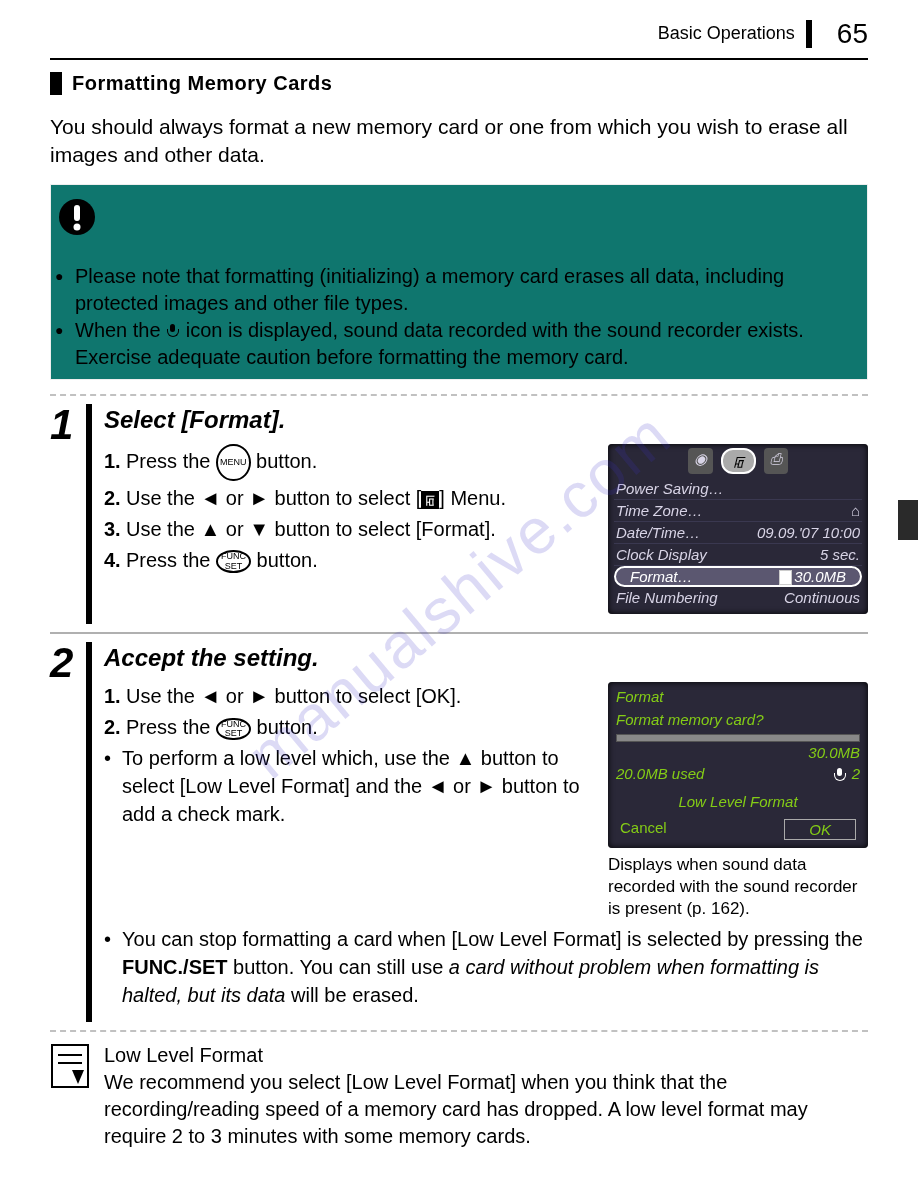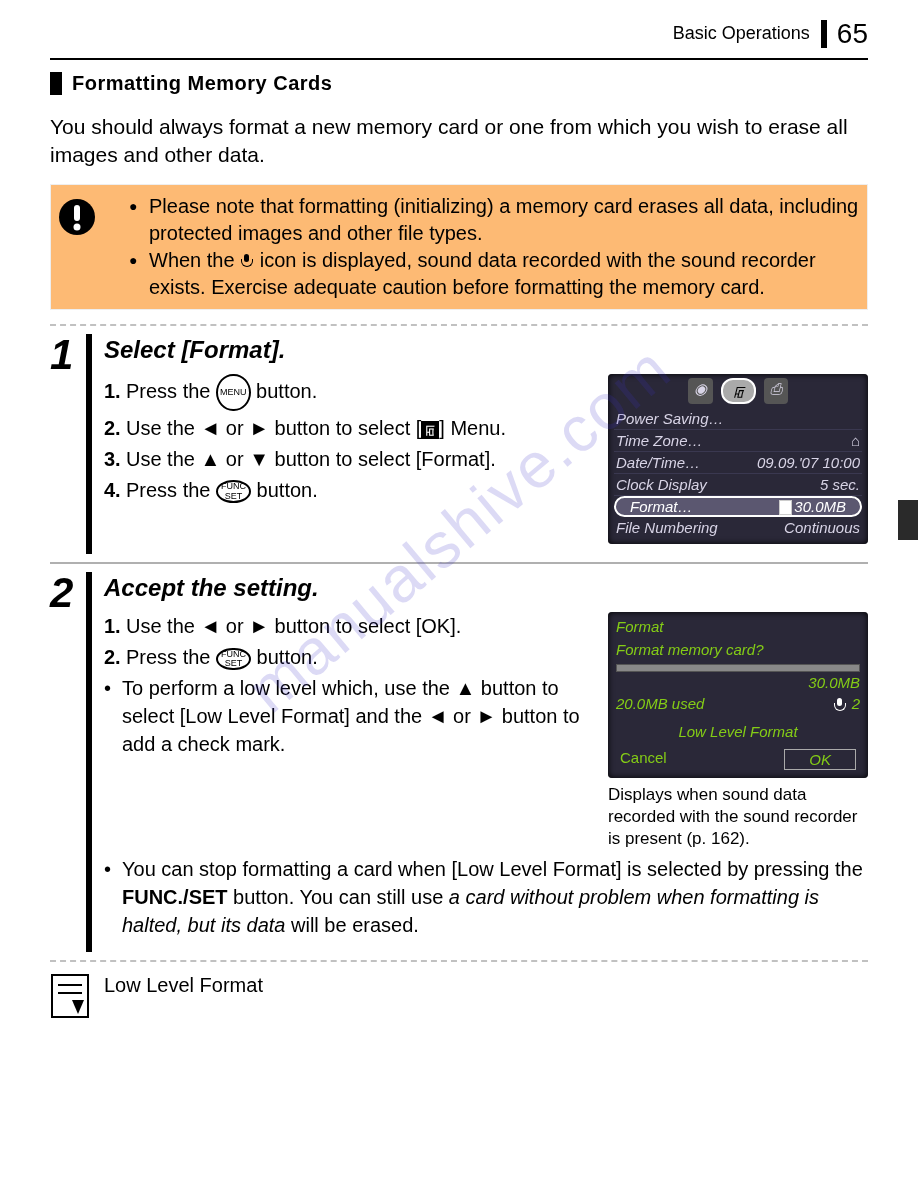--- a/index.html
+++ b/index.html
@@ -17,21 +17,21 @@
   .header-bar {
     text-align: right;
     font-size: 18px;
     margin-bottom: 10px;
   }
   .header-bar .pg {
     font-size: 28px;
     display: inline-block;
     margin-left: 6px;
     border-left: 6px solid #000;
-    padding-left: 10px;
+    padding-left: 25px;
     vertical-align: middle;
     line-height: 1;
   }
   .hr {
     border-top: 2px solid #000;
     margin: 8px 0 2px 0;
   }
   .section-title {
     font-size: 20px;
     font-weight: 900;
@@ -40,25 +40,26 @@
     margin: 12px 0 18px 0;
     letter-spacing: 0.5px;
   }
   .intro {
     font-size: 21px;
     line-height: 1.35;
     margin: 0 0 14px 0;
   }
   .note-box {
     display: flex;
-    gap: 30px;
-    background: #fdba74;
+    gap: 22px;
+    background: #0f766e;
     padding: 8px 8px 8px 4px;
     border: 1px solid #eee;
     margin-bottom: 14px;
+    flex-direction: column;
   }
   .note-icon {
     width: 44px;
     flex: 0 0 44px;
     display: flex;
     align-items: flex-start;
     justify-content: center;
     padding-top: 4px;
   }
   .note-icon svg { width: 40px; height: 40px; }
@@ -426,15 +427,16 @@
   <div class="sep-line dash"></div>
 
   <div class="tip">
     <div class="tip-icon">
       <div class="box">
           <div class="pen"></div>
         </div>
     </div>
     <div class="tip-body">
       <div class="tip-title">Low Level Format</div>
+      <div>We recommend you select [Low Level Format] when you think that the recording/reading speed of a memory card has dropped. A low level format may require 2 to 3 minutes with some memory cards.</div>
     </div>
   </div>
 </div>
 
 </body></html>

